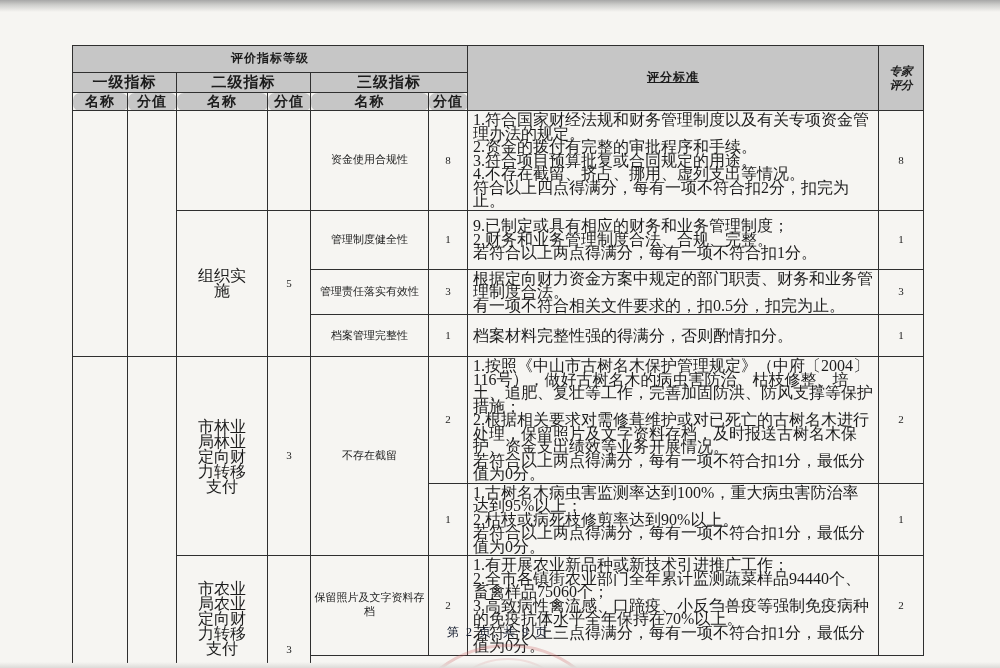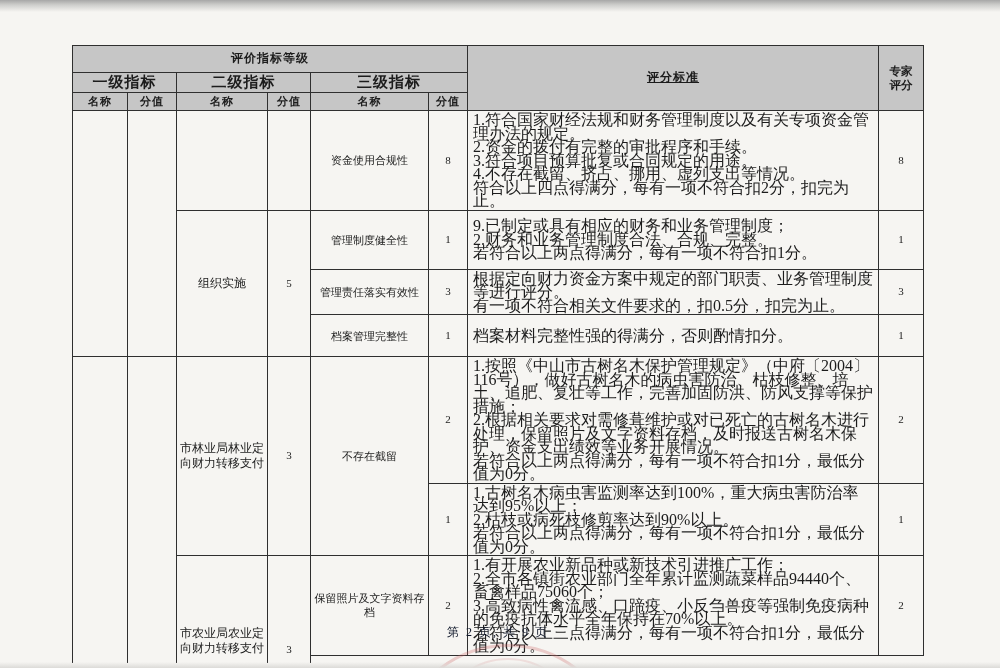--- a/index.html
+++ b/index.html
@@ -24,28 +24,28 @@
   .eval th,.eval td{
     border:1px solid #2f2f2f;
     padding:0;overflow:hidden;
     font-size:11px;line-height:13.5px;
     vertical-align:middle;text-align:center;
     background:transparent;
   }
   .eval th{background:#c6c6c6;font-weight:bold;}
   th.group{font-size:12px;letter-spacing:1px;}
   tr.hr2 th{font-size:15px;letter-spacing:1px;}
-  tr.hr3 th{font-size:11px;letter-spacing:1px;}
+  tr.hr3 th{font-size:14px;letter-spacing:1px;border-radius:7px;}
   th.crit-h{font-size:12px;letter-spacing:1px;text-decoration:underline;}
-  th.expert-h{white-space:pre-line;font-size:11.5px;line-height:14px;}
+  th.expert-h{white-space:pre-line;font-size:11.5px;line-height:14px;font-style:italic;}
   tr.hr1{height:27px;} tr.hr2{height:20px;} tr.hr3{height:18px;}
   tr.r1{height:78px;} tr.r2{height:59px;} tr.r3{height:42px;} tr.r4{height:42px;}
   tr.r5{height:100px;} tr.r6{height:54px;} tr.r7{height:82px;} tr.stub{height:8px;}
-  td.l2name{font-size:12px;padding:0 2px;line-height:15px;}
-  td.l3name{font-size:11px;padding:0 1px;line-height:14px;}
+  td.l2name{font-size:16px;padding:0 18px;line-height:15px;}
+  td.l3name{font-size:11px;padding:0 1px;line-height:14px;font-family:Liberation Mono, monospace;}
   td.score{font-size:11px;}
   td.crit{
     text-align:left;white-space:pre-line;
     padding:2px 4px 2px 5px;line-height:13.5px;font-size:16px;
   }
   td.open-bottom{border-bottom:none;}
   td.bottom-align{vertical-align:bottom;padding-bottom:7px;}
   td.ghost{border:none;background:transparent;}
   .footer{
     position:absolute;left:0;top:624px;width:952px;
@@ -118,21 +118,21 @@
     <td class="l3name">管理制度健全性</td>
     <td class="score">1</td>
     <td class="crit">9.已制定或具有相应的财务和业务管理制度；
 2.财务和业务管理制度合法、合规、完整。
 若符合以上两点得满分，每有一项不符合扣1分。</td>
     <td class="score">1</td>
   </tr>
   <tr class="r3">
     <td class="l3name">管理责任落实有效性</td>
     <td class="score">3</td>
-    <td class="crit">根据定向财力资金方案中规定的部门职责、业务管理制度等进行评分。
+    <td class="crit">根据定向财力资金方案中规定的部门职责、财务和业务管理制度合法。
 有一项不符合相关文件要求的，扣0.5分，扣完为止。</td>
     <td class="score">3</td>
   </tr>
   <tr class="r4">
     <td class="l3name">档案管理完整性</td>
     <td class="score">1</td>
     <td class="crit">档案材料完整性强的得满分，否则酌情扣分。</td>
     <td class="score">1</td>
   </tr>
 

